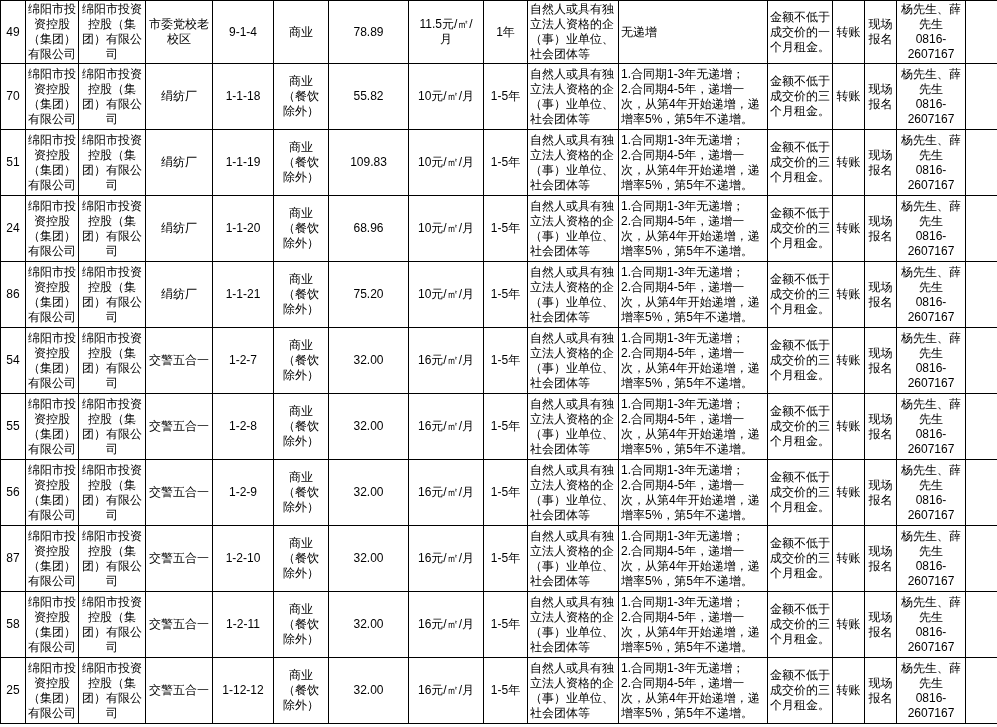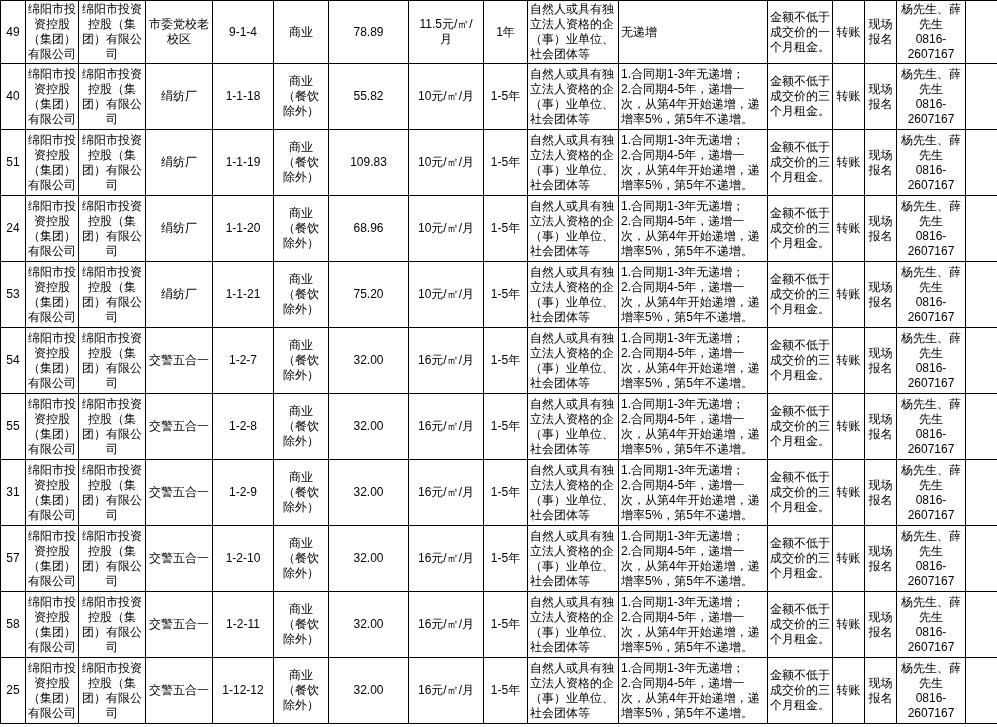--- a/index.html
+++ b/index.html
@@ -93,21 +93,21 @@
           <td>转账</td>
           <td>现场
 报名</td>
           <td>杨先生、薛
 先生
 0816-
 2607167</td>
           <td></td>
         </tr>
         <tr>
-          <td>40</td>
+          <td>70</td>
           <td>绵阳市投
 资控股
 （集团）
 有限公司</td>
           <td>绵阳市投资
 控股（集
 团）有限公
 司</td>
           <td>绢纺厂</td>
           <td>1-1-18</td>
@@ -207,21 +207,21 @@
           <td>转账</td>
           <td>现场
 报名</td>
           <td>杨先生、薛
 先生
 0816-
 2607167</td>
           <td></td>
         </tr>
         <tr>
-          <td>53</td>
+          <td>86</td>
           <td>绵阳市投
 资控股
 （集团）
 有限公司</td>
           <td>绵阳市投资
 控股（集
 团）有限公
 司</td>
           <td>绢纺厂</td>
           <td>1-1-21</td>
@@ -321,21 +321,21 @@
           <td>转账</td>
           <td>现场
 报名</td>
           <td>杨先生、薛
 先生
 0816-
 2607167</td>
           <td></td>
         </tr>
         <tr>
-          <td>31</td>
+          <td>56</td>
           <td>绵阳市投
 资控股
 （集团）
 有限公司</td>
           <td>绵阳市投资
 控股（集
 团）有限公
 司</td>
           <td>交警五合一</td>
           <td>1-2-9</td>
@@ -359,21 +359,21 @@
           <td>转账</td>
           <td>现场
 报名</td>
           <td>杨先生、薛
 先生
 0816-
 2607167</td>
           <td></td>
         </tr>
         <tr>
-          <td>57</td>
+          <td>87</td>
           <td>绵阳市投
 资控股
 （集团）
 有限公司</td>
           <td>绵阳市投资
 控股（集
 团）有限公
 司</td>
           <td>交警五合一</td>
           <td>1-2-10</td>

